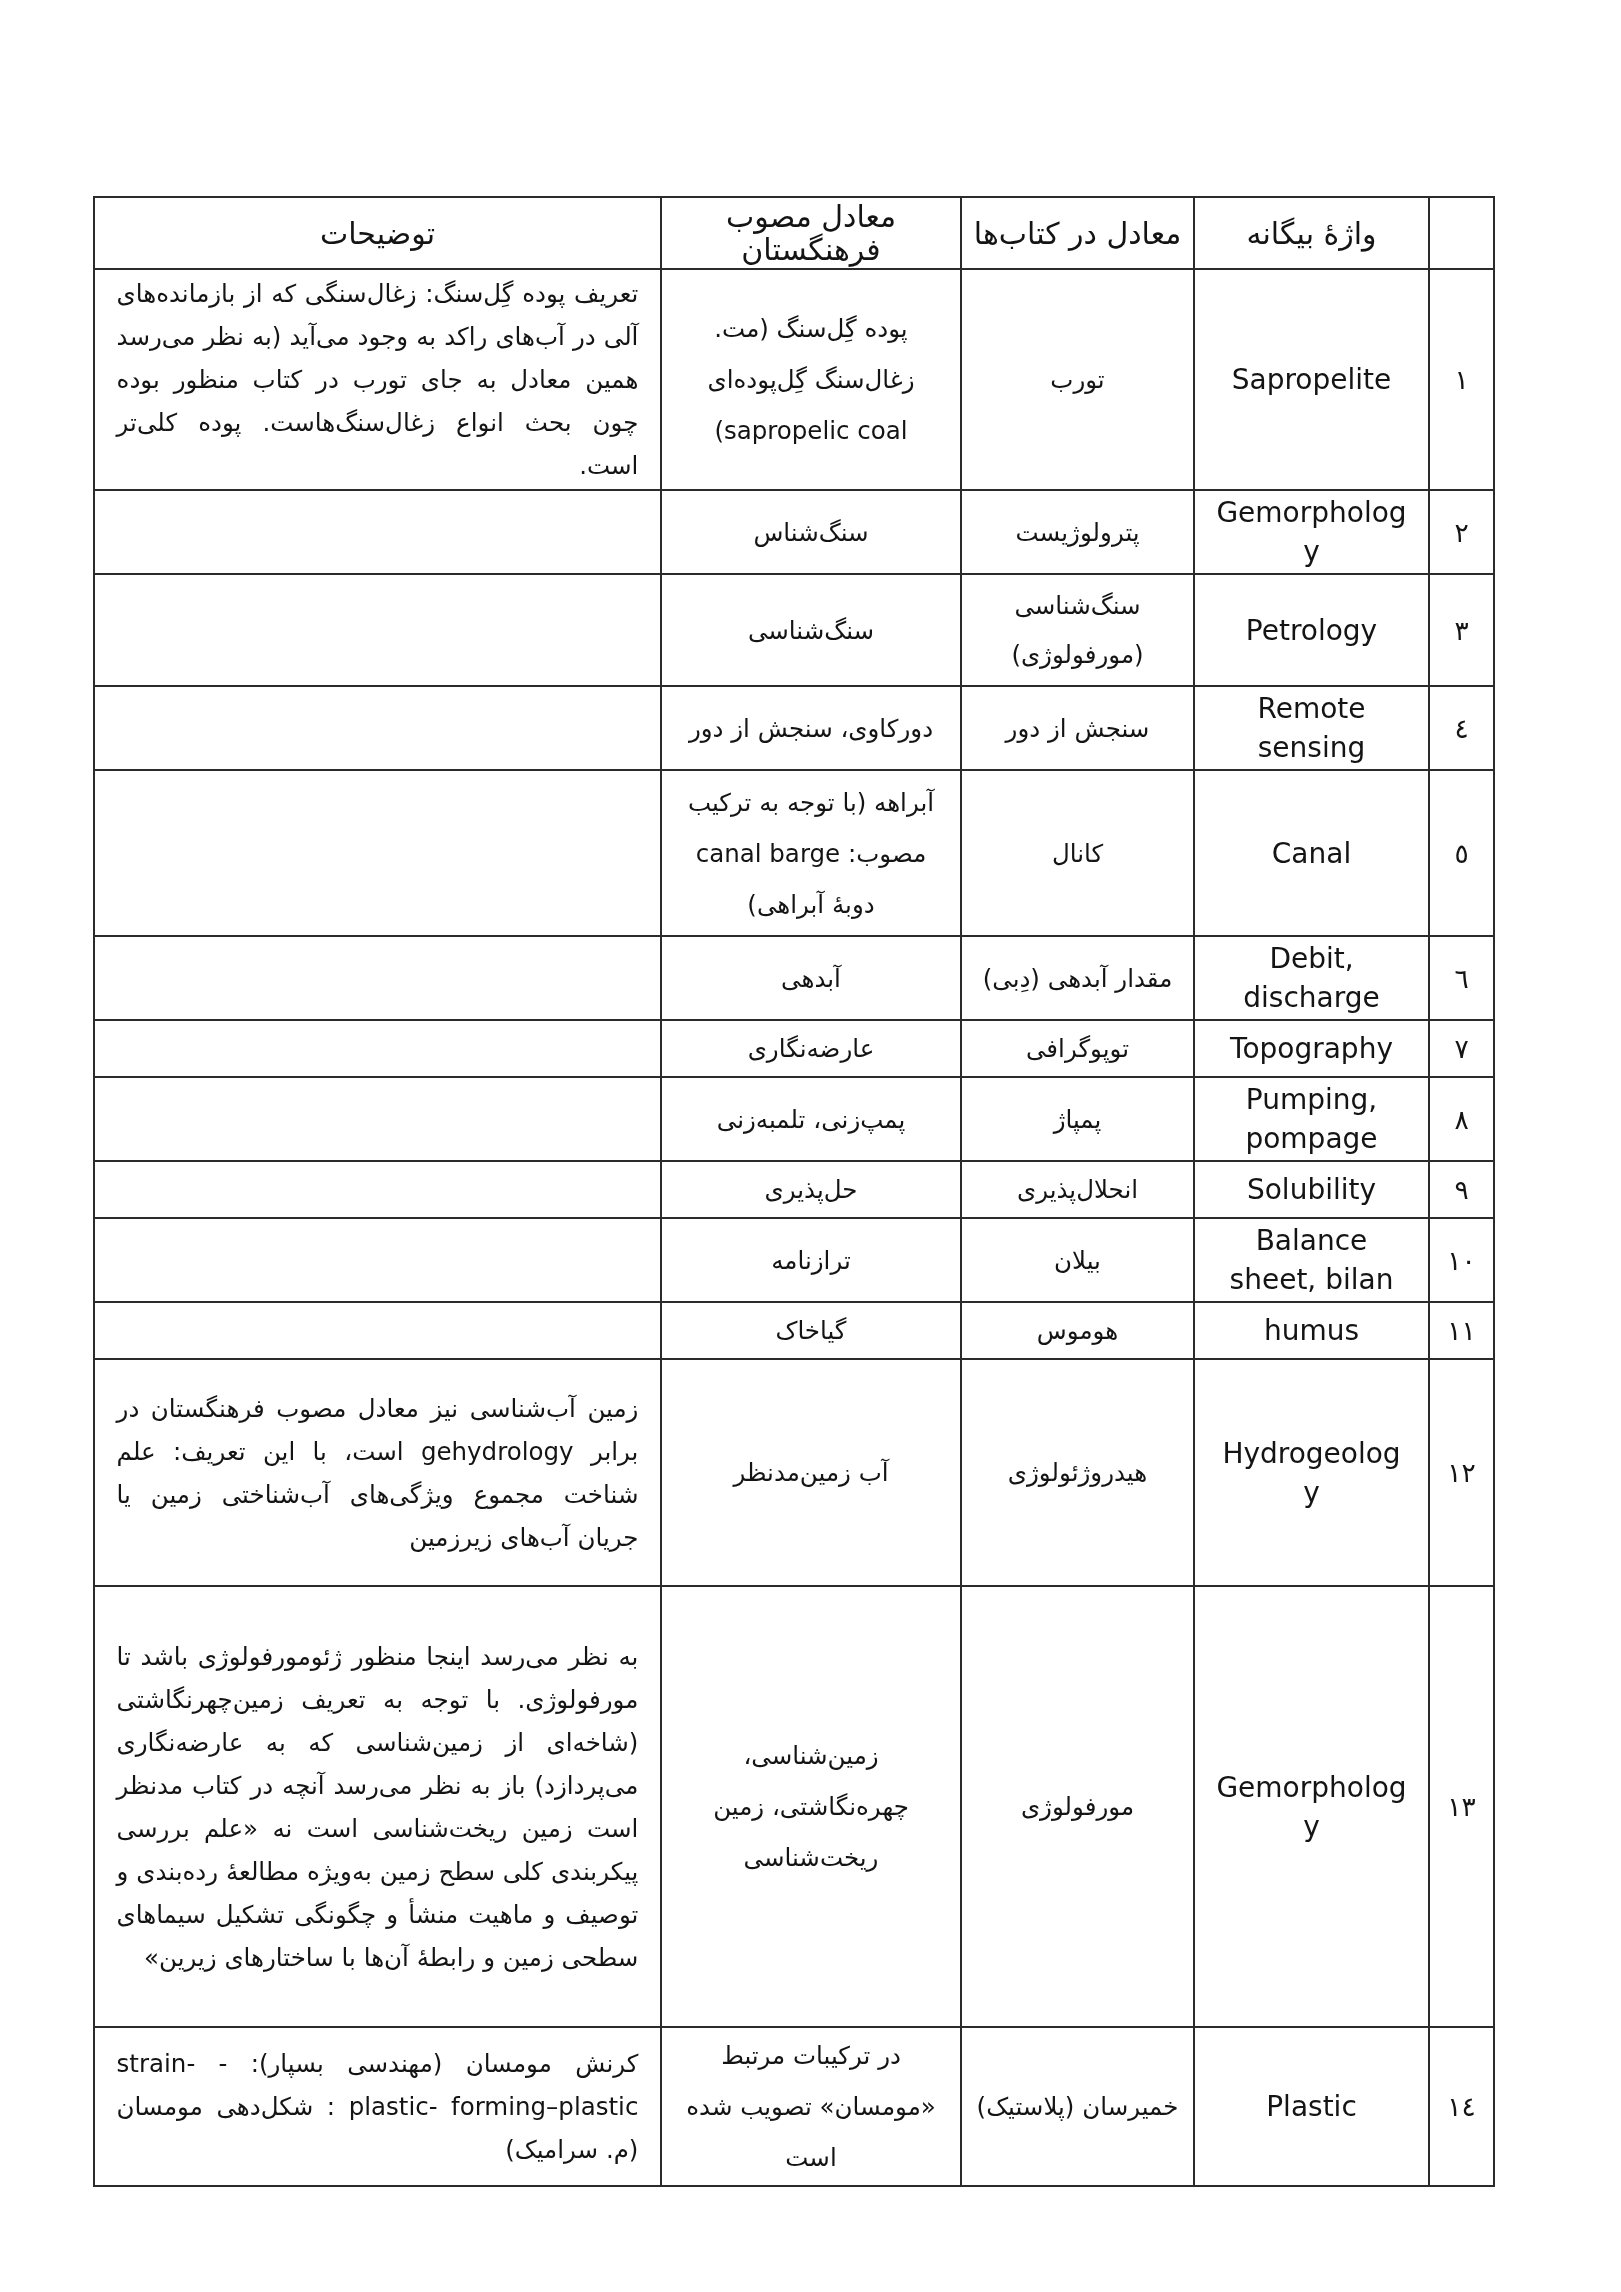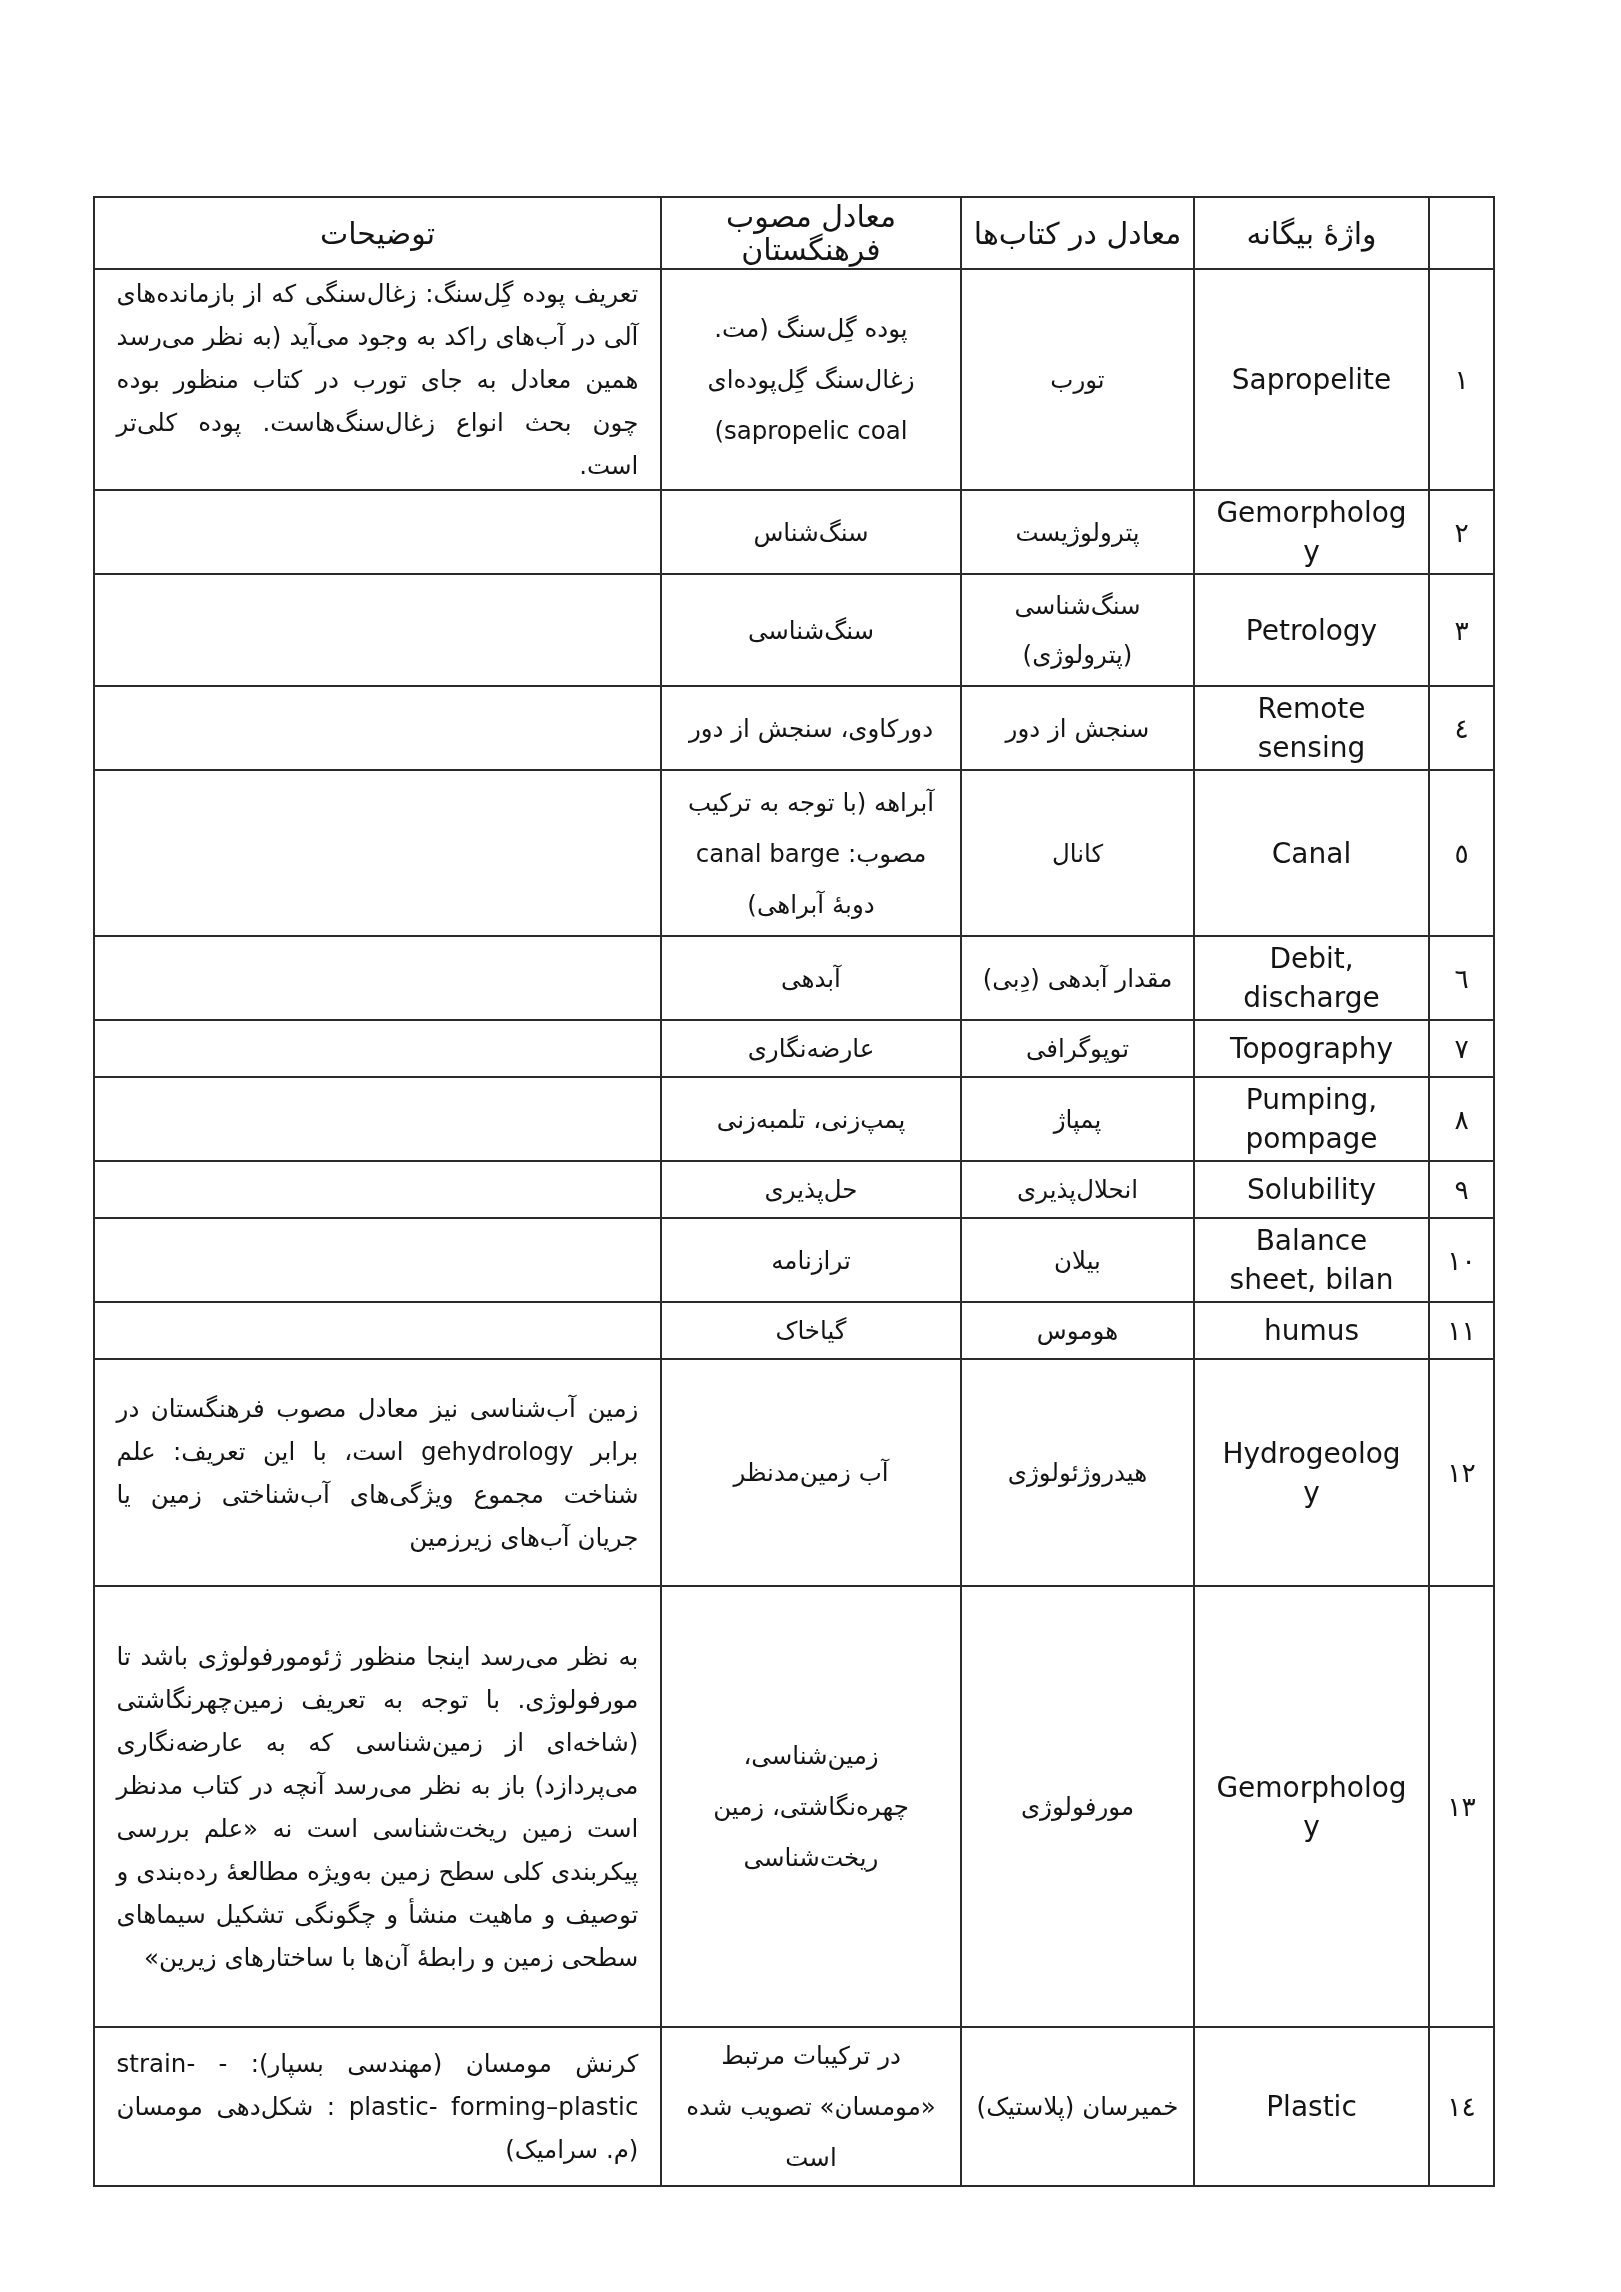--- a/index.html
+++ b/index.html
@@ -69,21 +69,21 @@
         <td class="c-num">۲</td>
         <td class="c-foreign">Gemorphology</td>
         <td class="c-books">پترولوژیست</td>
         <td class="c-approved">سنگ‌شناس</td>
         <td class="c-notes"></td>
       </tr>
 
       <tr style="height:112px">
         <td class="c-num">۳</td>
         <td class="c-foreign">Petrology</td>
-        <td class="c-books">سنگ‌شناسی (پترولوژی)</td>
+        <td class="c-books">سنگ‌شناسی (مورفولوژی)</td>
         <td class="c-approved">سنگ‌شناسی</td>
         <td class="c-notes"></td>
       </tr>
 
       <tr style="height:83px">
         <td class="c-num">٤</td>
         <td class="c-foreign">Remote sensing</td>
         <td class="c-books">سنجش از دور</td>
         <td class="c-approved">دورکاوی، سنجش از دور</td>
         <td class="c-notes"></td>

